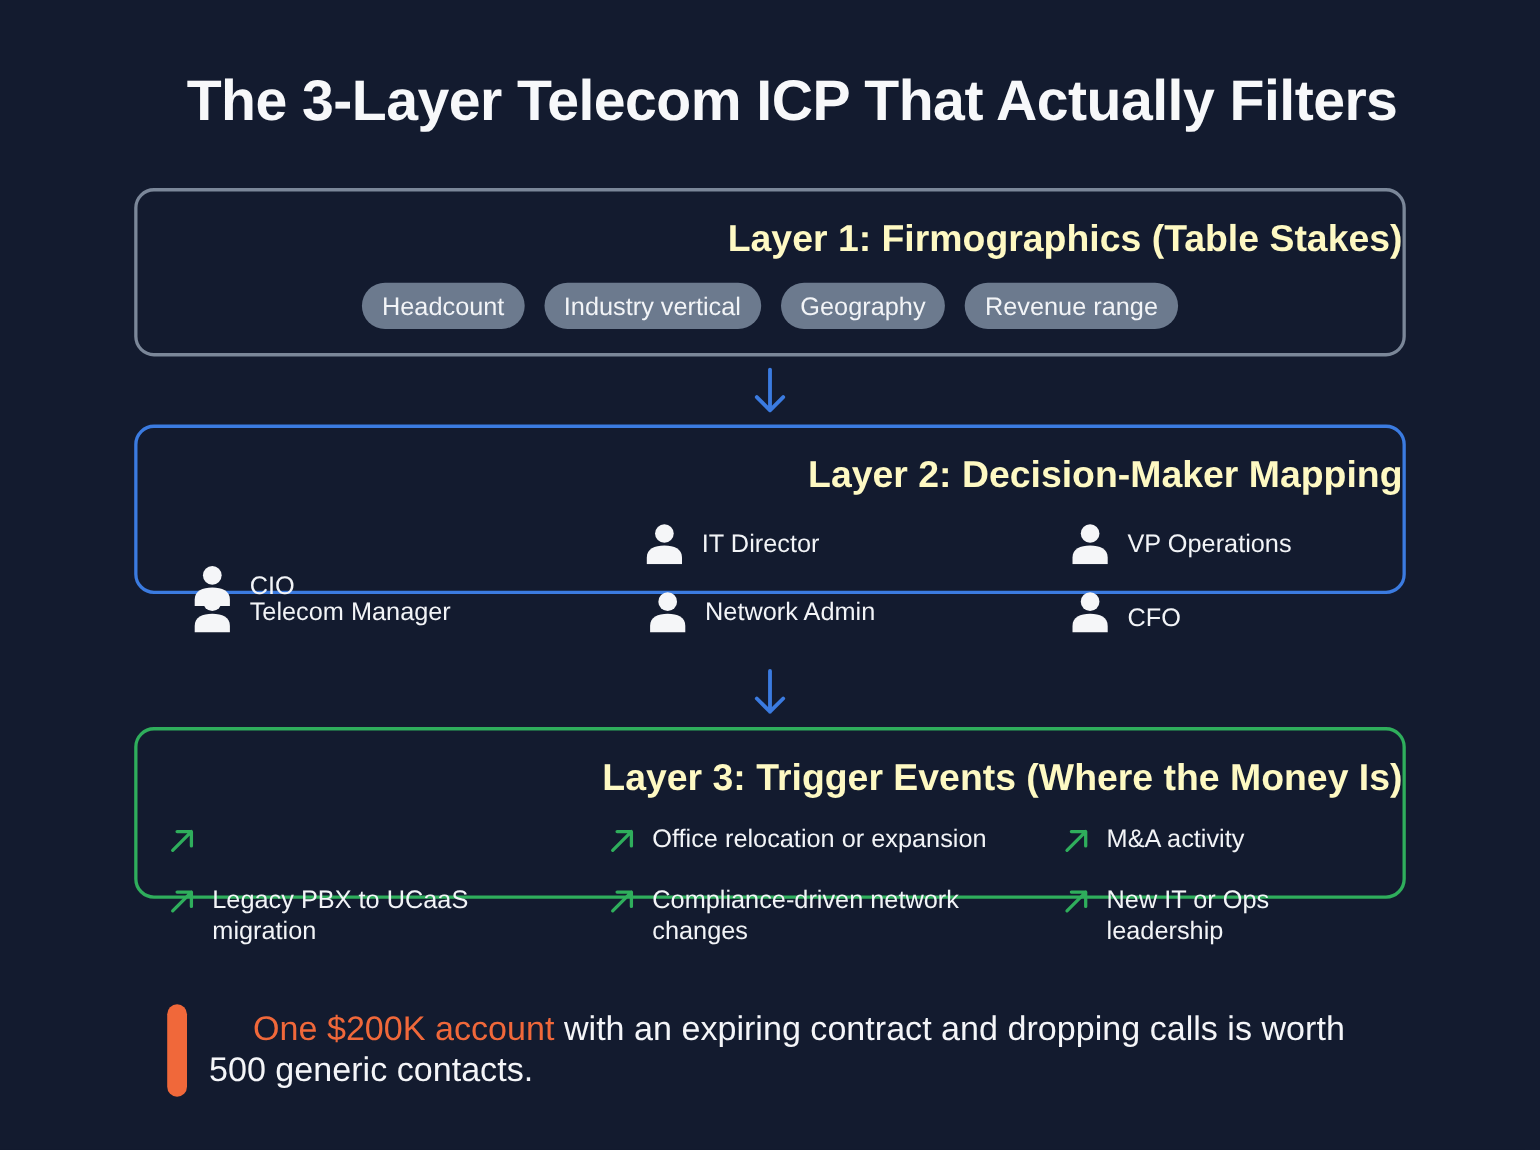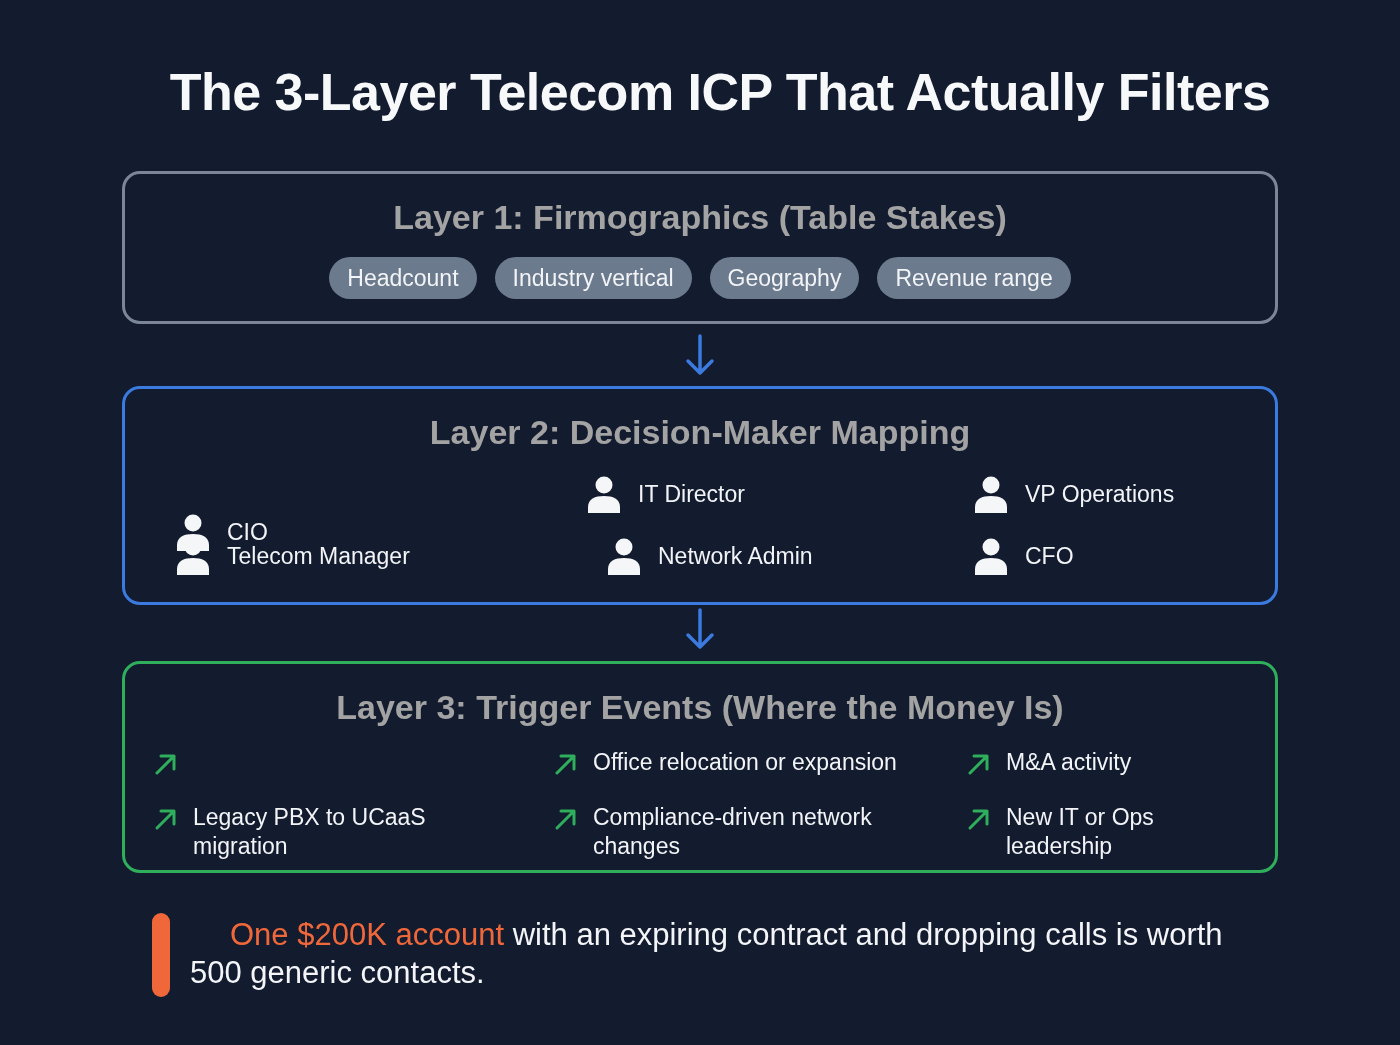--- a/index.html
+++ b/index.html
@@ -14,25 +14,25 @@
   .title {
     position: absolute; left: 0; top: 62px; width: 1400px;
     text-align: center; font-size: 52px; font-weight: bold;
     letter-spacing: -0.5px; color: #f7f8fa; padding-left: 40px;
   }
   .layer {
     position: absolute; left: 122px; width: 1156px;
     border-radius: 18px; border-width: 3px; border-style: solid;
   }
   .layer1 { top: 171px; height: 153px; border-color: #7b8799; }
-  .layer2 { top: 386px; height: 219px; border-color: #3b7be0; }
-  .layer3 { top: 661px; height: 212px; border-color: #2fae5c; }
+  .layer2 { top: 386px; height: 154px; border-color: #3b7be0; }
+  .layer3 { top: 661px; height: 156px; border-color: #2fae5c; }
   .layer-title {
-    position: absolute; left: 0; width: 100%; text-align: center;
-    font-size: 34px; font-weight: bold; color: #a3a3a3;
+    position: absolute; left: 0; width: 100%; text-align: right;
+    font-size: 34px; font-weight: bold; color: #fef9c3;
   }
   .layer1 .layer-title { top: 24px; }
   .layer2 .layer-title { top: 24px; }
   .layer3 .layer-title { top: 24px; }
 
   .chips {
     position: absolute; top: 83px; left: 0; width: 100%;
     display: flex; justify-content: center; gap: 18px;
   }
   .chip {
@@ -121,28 +121,28 @@
         </svg>
       <span>VP Operations</span>
     </div>
     <div class="person" style="left:0;top:62px;">
       <svg viewBox="0 0 36 38">
           <circle cx="18" cy="10" r="8.5" fill="#f5f6f8"></circle>
           <path d="M2 38 V32 C2 24 9 21 18 21 C27 21 34 24 34 32 V38 Z" fill="#f5f6f8"></path>
         </svg>
       <span>Telecom Manager</span>
     </div>
-    <div class="person" style="left:431px;top:62px;">
+    <div class="person" style="left:414px;top:62px;">
       <svg viewBox="0 0 36 38">
           <circle cx="18" cy="10" r="8.5" fill="#f5f6f8"></circle>
           <path d="M2 38 V32 C2 24 9 21 18 21 C27 21 34 24 34 32 V38 Z" fill="#f5f6f8"></path>
         </svg>
       <span>Network Admin</span>
     </div>
-    <div class="person" style="left:798px;top:62px;">
+    <div class="person" style="left:798px;top:62px;align-items:flex-end;">
       <svg viewBox="0 0 36 38">
           <circle cx="18" cy="10" r="8.5" fill="#f5f6f8"></circle>
           <path d="M2 38 V32 C2 24 9 21 18 21 C27 21 34 24 34 32 V38 Z" fill="#f5f6f8"></path>
         </svg>
       <span>CFO</span>
     </div>
   </div>
 </div>
 
 <svg class="arrow arrow2" viewBox="0 0 32 44">

